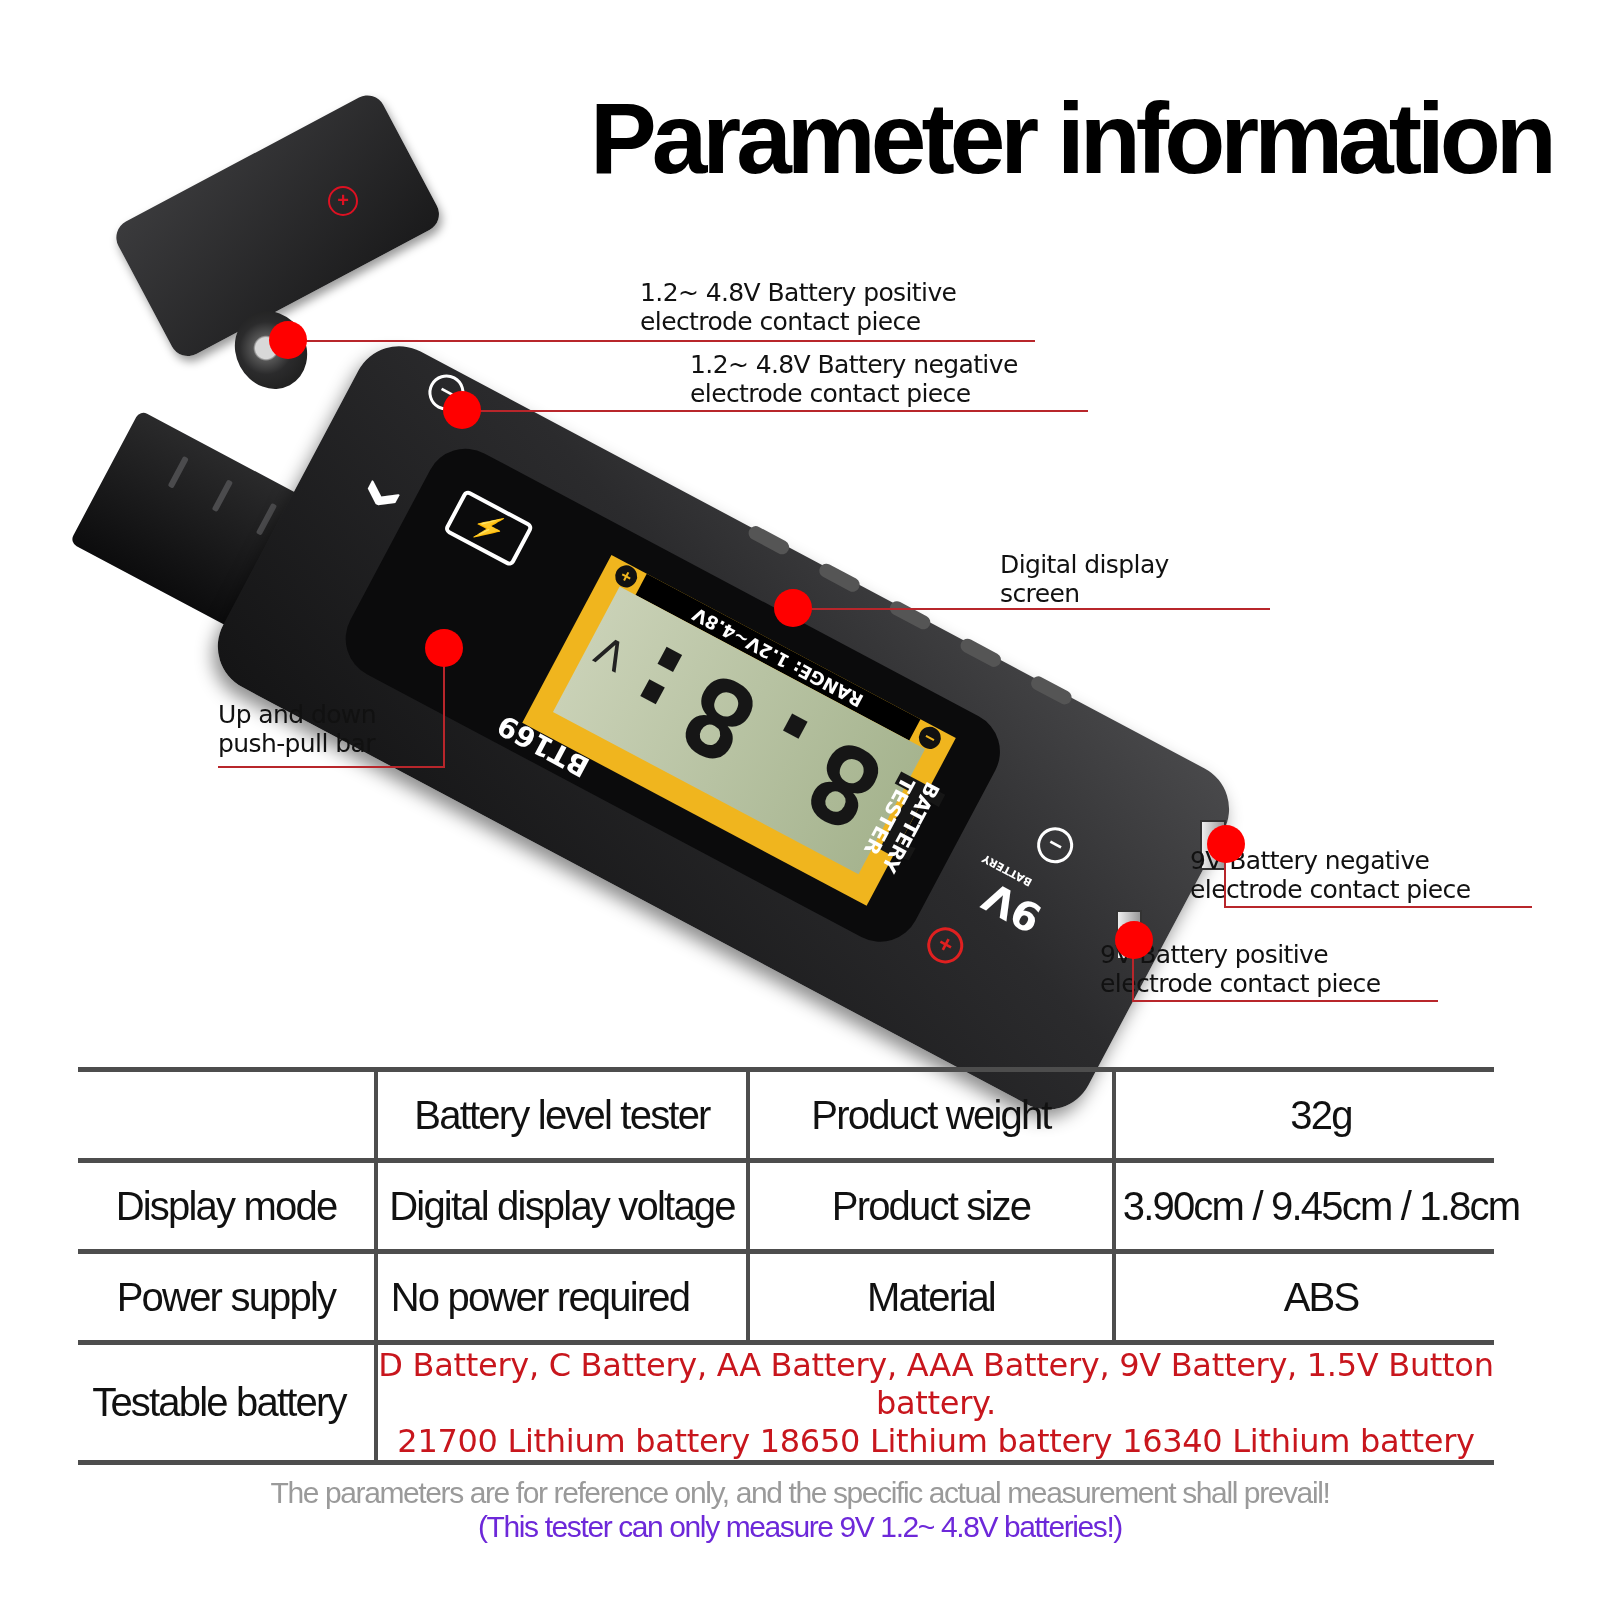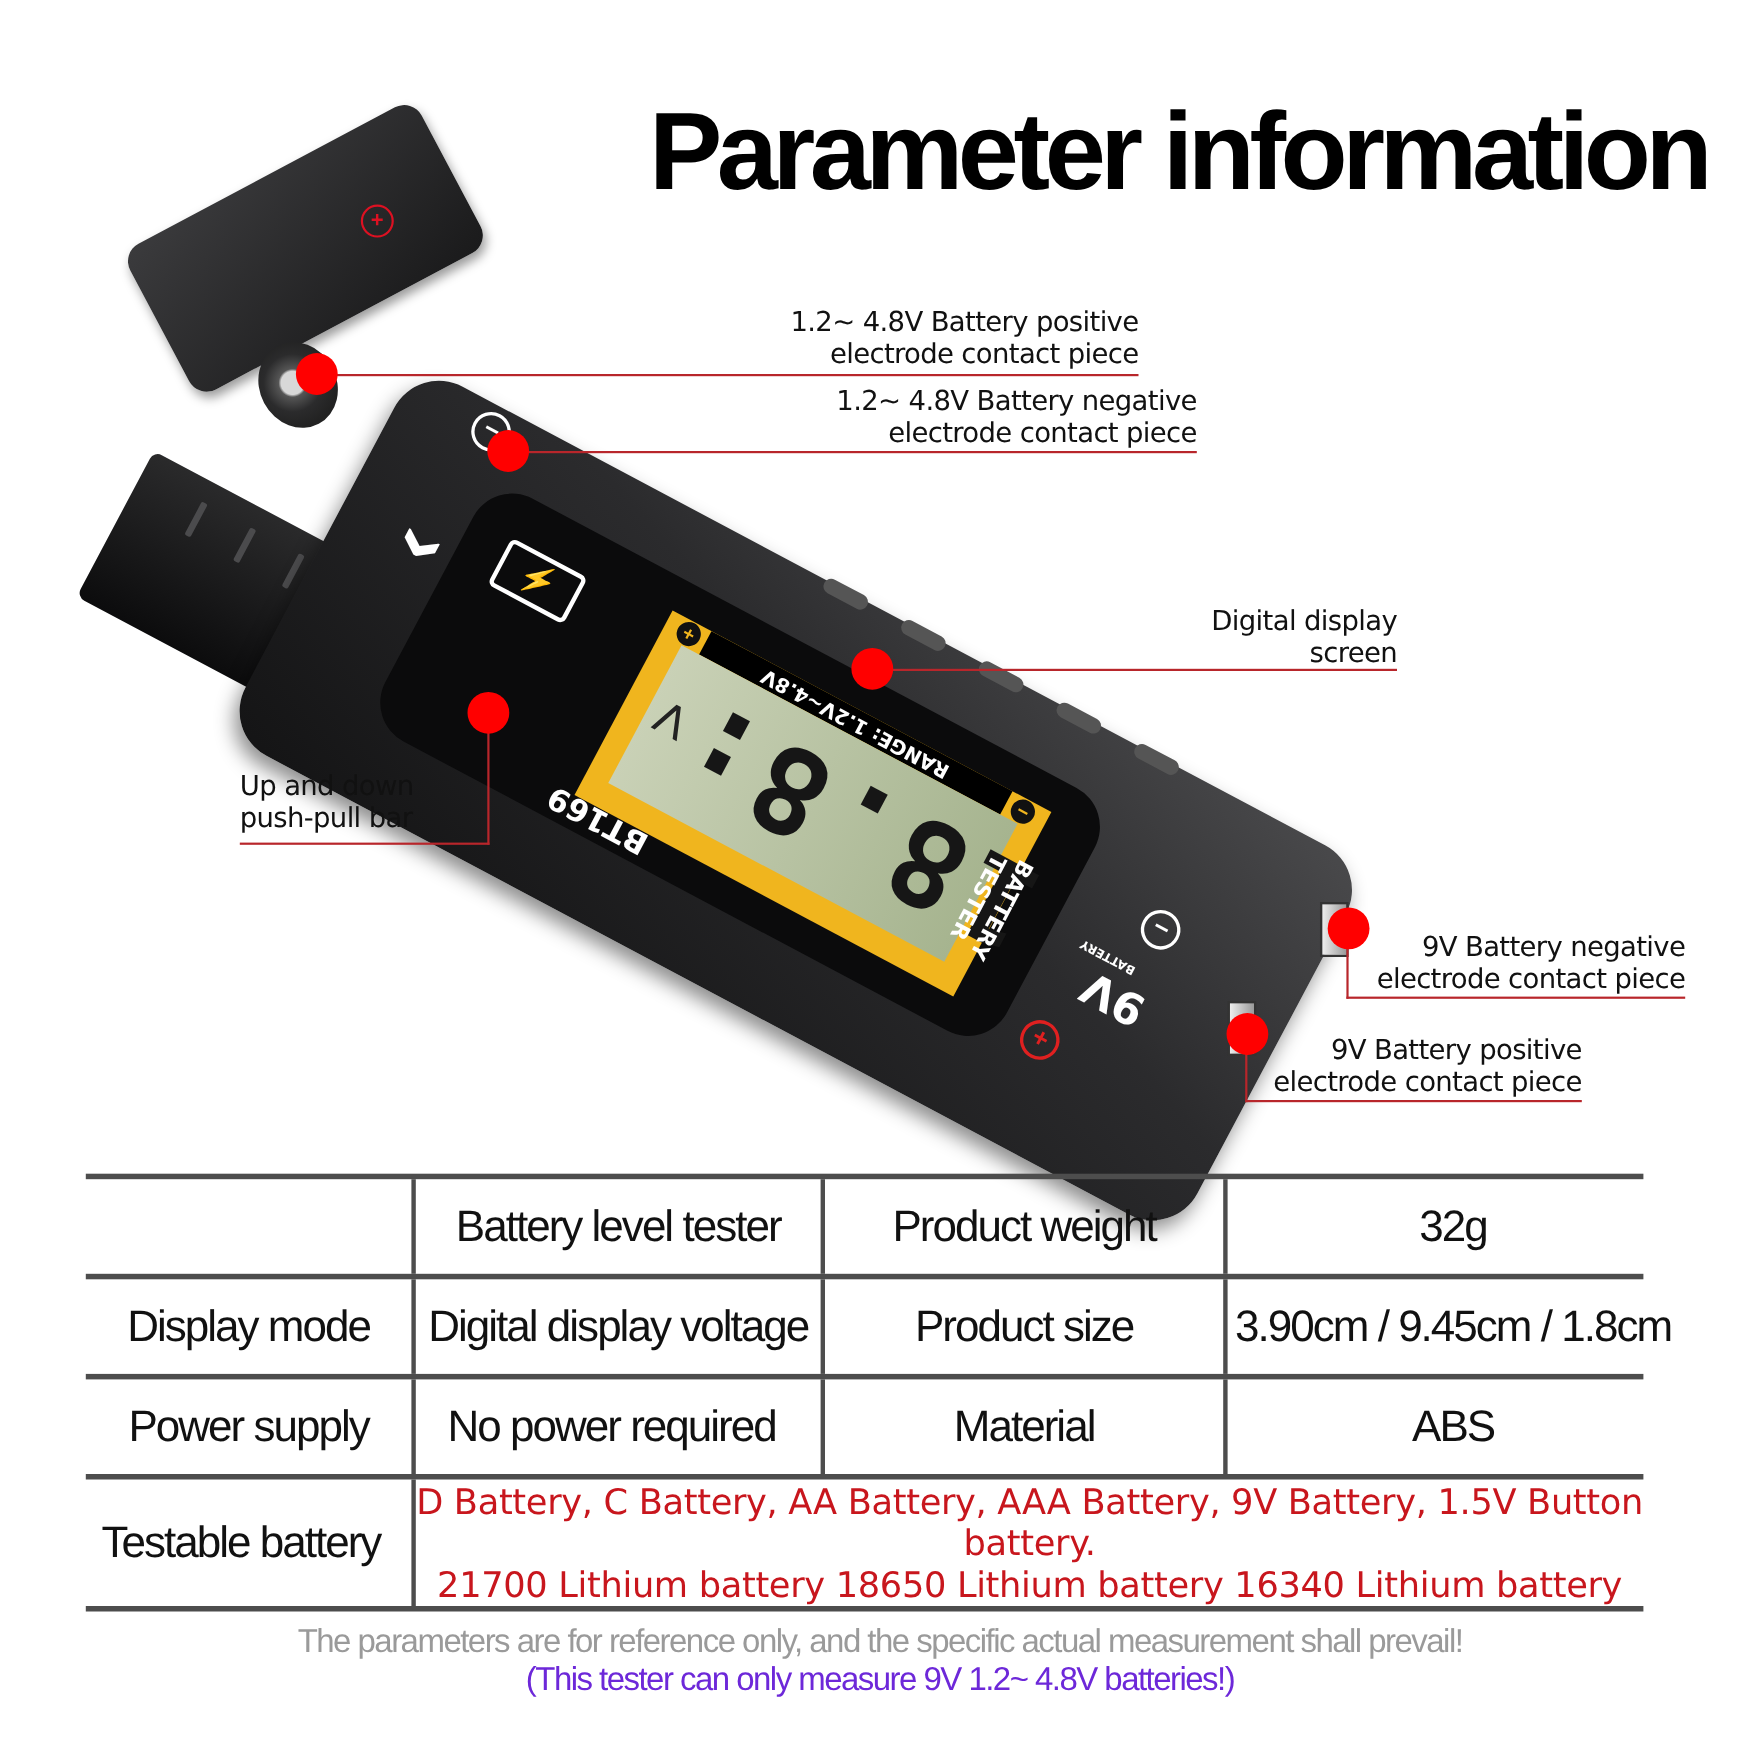--- a/index.html
+++ b/index.html
@@ -1,19 +1,19 @@
 <!DOCTYPE html>
 <html><head>
 <meta charset="utf-8">
 <style>
   html,body{margin:0;padding:0;background:#ffffff;}
   body{width:1600px;height:1600px;position:relative;overflow:hidden;font-family:"Liberation Sans",sans-serif;color:#111;}
   .title{position:absolute;left:590px;top:88px;font-size:100px;font-weight:700;letter-spacing:-5px;line-height:1;color:#000;font-family:"Liberation Sans",sans-serif;}
   .callout{position:absolute;font-size:25px;line-height:29px;color:#111;font-family:"DejaVu Sans",sans-serif;letter-spacing:-0.6px;}
-  .callout.right{text-align:right;}
+  .callout.right{text-align:left;}
   .callout.left{text-align:left;}
   .hline{position:absolute;height:2px;background:#b8262b;}
   .vline{position:absolute;width:2px;background:#b8262b;}
   .dot{position:absolute;width:38px;height:38px;border-radius:50%;background:#ff0000;margin:-19px 0 0 -19px;}
 
   
   .device-wrap{position:absolute;left:0;top:0;width:1600px;height:1080px;}
   .arm{position:absolute;left:110px;top:230px;width:300px;height:150px;background:linear-gradient(160deg,#3b3b3d,#1a1a1b);border-radius:18px;transform:rotate(-28deg);transform-origin:0 0;box-shadow:0 6px 10px rgba(0,0,0,.4);}
   .arm-plus{position:absolute;left:328px;top:186px;width:26px;height:26px;border:2px solid #d12;border-radius:50%;color:#d12;font-size:20px;line-height:24px;text-align:center;font-weight:700;}
   .arm-contact{position:absolute;left:236px;top:310px;width:70px;height:80px;border-radius:50%;background:radial-gradient(circle at 45% 45%,#d8d8d8 0 18%,#555 22%,#2b2b2c 45%,#222 70%);transform:rotate(-28deg);}
@@ -163,21 +163,21 @@
     <div class="vsep" style="left:296px"></div>
     <div class="cell" style="left:300px;width:368px">Digital display voltage</div>
     <div class="vsep" style="left:668px"></div>
     <div class="cell" style="left:672px;width:362px">Product size</div>
     <div class="vsep" style="left:1034px"></div>
     <div class="cell" style="left:1038px;width:410px">3.90cm / 9.45cm / 1.8cm</div>
   </div>
   <div class="row" style="top:182px;height:86px">
     <div class="cell" style="left:0;width:296px">Power supply</div>
     <div class="vsep" style="left:296px"></div>
-    <div class="cell" style="left:316px;width:324px">No power required</div>
+    <div class="cell" style="left:300px;width:324px">No power required</div>
     <div class="vsep" style="left:668px"></div>
     <div class="cell" style="left:672px;width:362px">Material</div>
     <div class="vsep" style="left:1034px"></div>
     <div class="cell" style="left:1038px;width:410px">ABS</div>
   </div>
   <div class="row" style="top:273px;height:115px">
     <div class="cell" style="left:-14px;width:310px">Testable battery</div>
     <div class="vsep" style="left:296px"></div>
     <div class="cell red-text" style="left:300px;width:1116px">
       <div>D Battery, C Battery, AA Battery, AAA Battery,  9V Battery, 1.5V Button battery.</div>

